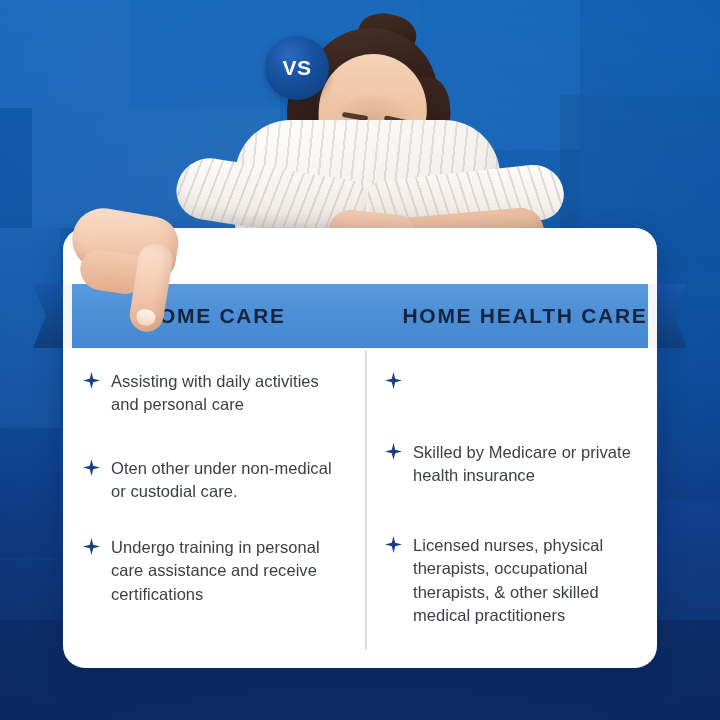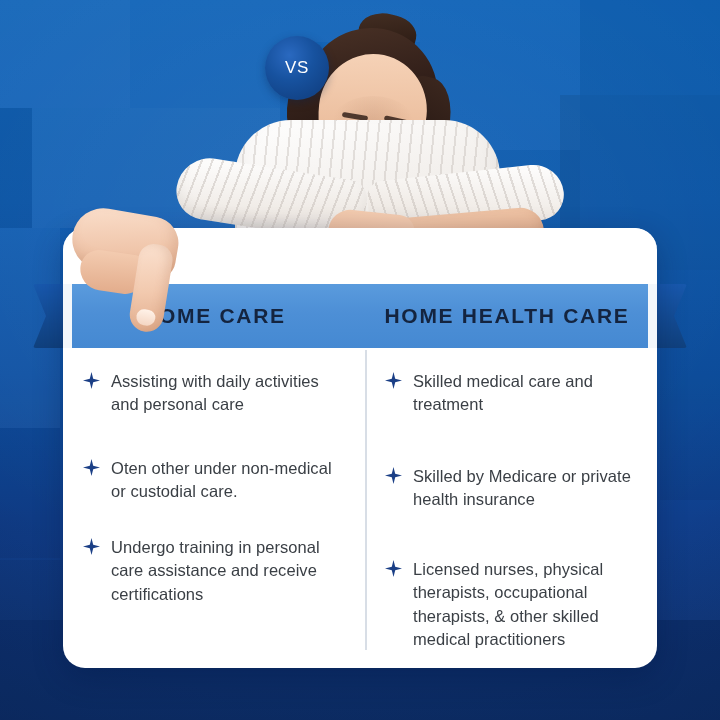--- a/index.html
+++ b/index.html
@@ -287,34 +287,34 @@
     justify-content: center;
     color: #14243f;
     font-weight: 800;
     font-size: 21px;
     letter-spacing: 1.7px;
     line-height: 1.22;
     text-align: center;
     text-transform: uppercase;
   }
   .banner-heading.left  { left: 14px;  width: 274px; }
-  .banner-heading.right { left: 306px; width: 276px; }
+  .banner-heading.right { left: 324px; width: 276px; }
 
   .vs-badge {
     position: absolute;
     left: 265px; top: 36px;
     width: 64px; height: 64px;
     border-radius: 50%;
     background: radial-gradient(70% 70% at 38% 30%, #2a69c0, #17529f 55%, #124489 100%);
     display: flex;
     align-items: center;
     justify-content: center;
     color: #ffffff;
-    font-weight: 400;
-    font-size: 17px;
+    font-weight: 700;
+    font-size: 21px;
     letter-spacing: .6px;
     z-index: 8;
     box-shadow: 0 3px 9px rgba(8,34,80,.35);
   }
 
   
   .columns {
     position: absolute;
     left: 0; top: 120px;
     width: 594px; height: 320px;
@@ -446,21 +446,20 @@
       </div>
 
       <div class="col right">
 
         <div class="bullet">
           <span class="spark">
             <svg width="17" height="17" viewBox="0 0 24 24" aria-hidden="true">
               <path d="M12 0 L14.4 9.6 L24 12 L14.4 14.4 L12 24 L9.6 14.4 L0 12 L9.6 9.6 Z" fill="#1b3f86"></path>
             </svg>
           </span>
-          <span class="bullet-text">Skilled medical care and treatment</span>
         </div>
 
         <div class="bullet" style="margin-top:48px;">
           <span class="spark">
             <svg width="17" height="17" viewBox="0 0 24 24" aria-hidden="true">
               <path d="M12 0 L14.4 9.6 L24 12 L14.4 14.4 L12 24 L9.6 14.4 L0 12 L9.6 9.6 Z" fill="#1b3f86"></path>
             </svg>
           </span>
           <span class="bullet-text">Skilled by Medicare or private health insurance</span>
         </div>

